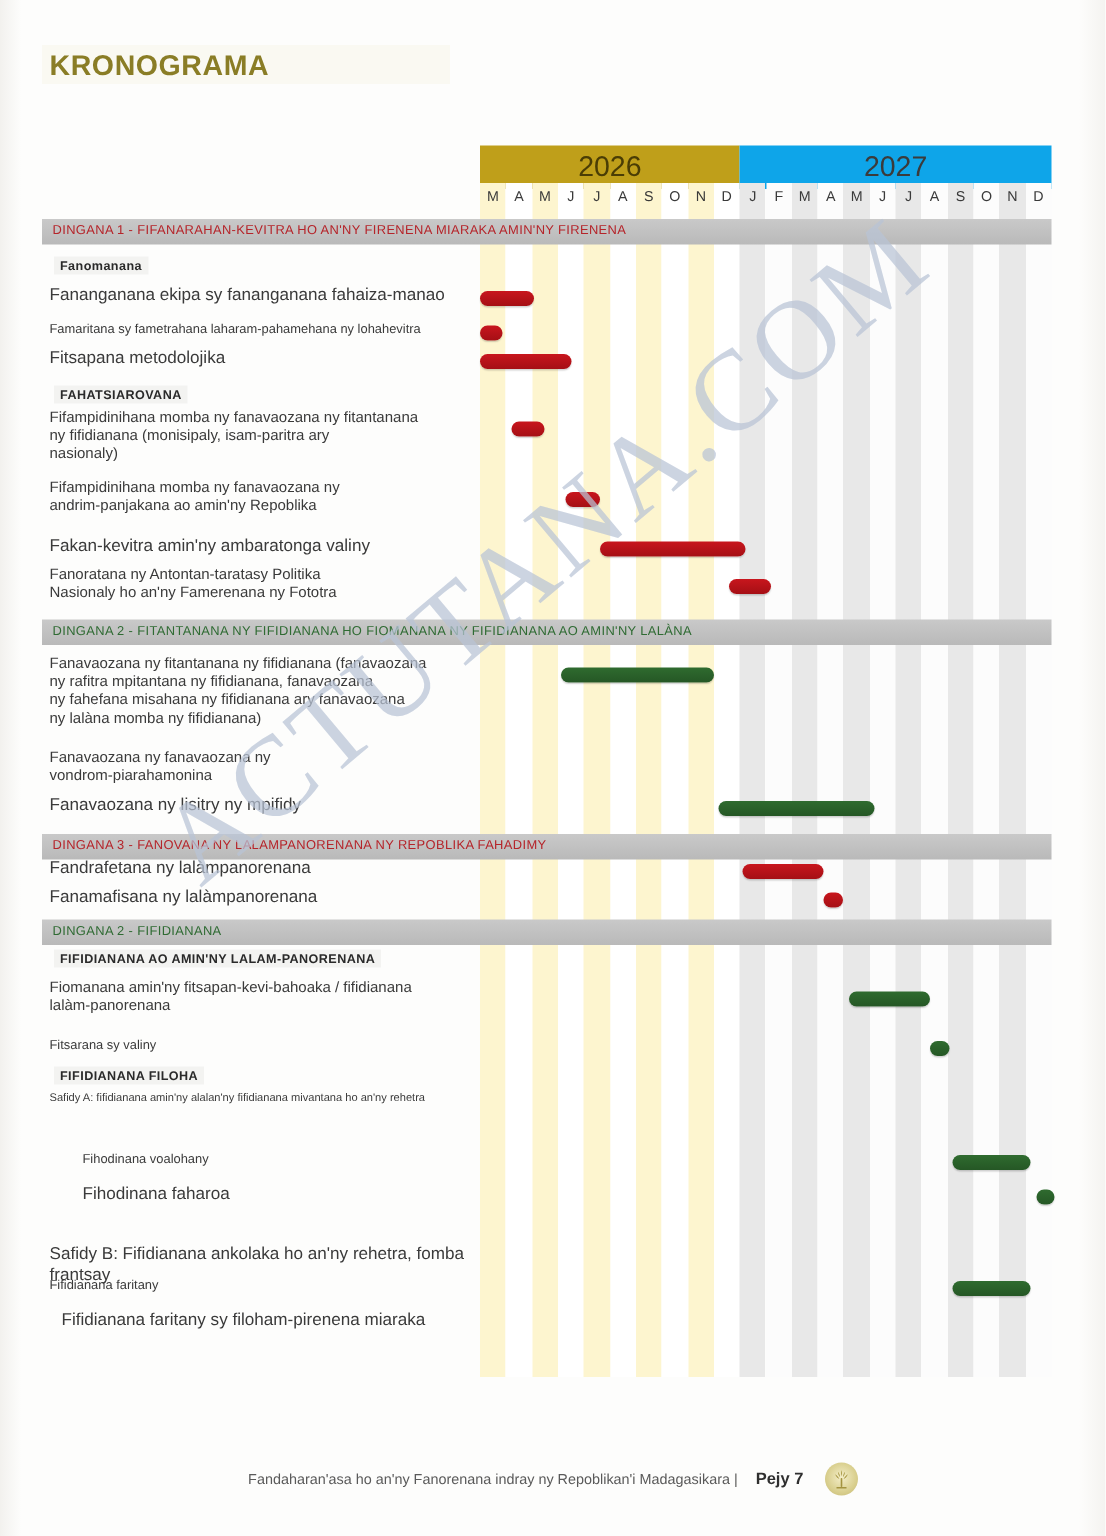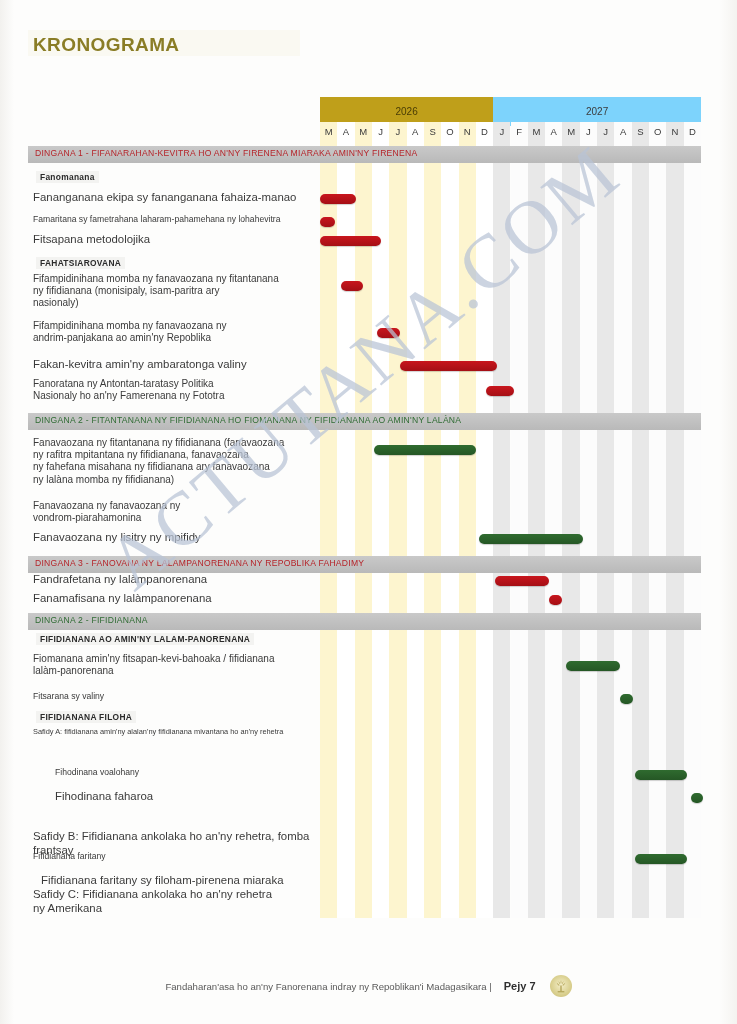--- a/index.html
+++ b/index.html
@@ -51,24 +51,24 @@
   .col.y27-odd { background:#e8e8e8; }
   .col.y27-even{ background:#fcfcfc; }
 
   
   #year-row{
     position:absolute; left:320px; top:97px; height:25px; width:381px;
   }
   .year-cell{
     position:absolute; top:0; height:29px;
     display:flex; align-items:center; justify-content:center;
-    font-size:10px; color:#3b3b3b;
+    font-size:19px; color:#3b3b3b;
   }
   #year-2026{ background:#bf9f1a; color:#4a3d05; }
-  #year-2027{ background:#7dd3fc; color:#3b3b3b; }
+  #year-2027{ background:#0ea5e9; color:#3b3b3b; }
 
   #month-row{
     position:absolute; left:320px; top:122px; height:18px; width:381px;
   }
   .month-cell{
     position:absolute; top:0; height:18px;
     display:flex; align-items:center; justify-content:center;
     font-size:9.5px; color:#3a3a3a;
   }
   .month-cell.y26-odd { background:#fdf5cf; }
@@ -266,22 +266,20 @@
       <div class="sublabel" style="left: 36px; top: 711px;">FIFIDIANANA FILOHA</div>
       <div class="task small" style="left: 33px; top: 727px; max-width: 280px; font-size: 7.4px;">Safidy A: fifidianana amin'ny alalan'ny fifidianana mivantana ho an'ny rehetra</div>
       <div class="task small" style="left: 55px; top: 767px; max-width: 280px;">Fihodinana voalohany</div>
       <div class="bar green" style="left: 635.191px; width: 51.9545px; top: 770px;"></div>
       <div class="task big" style="left: 55px; top: 790px; max-width: 280px;">Fihodinana faharoa</div>
       <div class="bar green" style="left: 690.609px; width: 12px; top: 793px;"></div>
       <div class="task big" style="left: 33px; top: 830px; max-width: 280px;">Safidy B: Fifidianana ankolaka ho an'ny rehetra, fomba
 frantsay</div>
       <div class="task small" style="left: 33px; top: 851px; max-width: 280px;">Fifidianana faritany</div>
       <div class="bar green" style="left: 635.191px; width: 51.9545px; top: 854px;"></div>
-      <div class="task big" style="left: 33px; top: 888px; max-width: 280px;">Safidy C: Fifidianana ankolaka ho an'ny rehetra
-ny Amerikana</div>
       <div class="task big" style="left: 41px; top: 874px; max-width: 280px;">Fifidianana faritany sy filoham-pirenena miaraka</div>
     </div>
 
   <div id="watermark">ACTUTANA.COM</div>
 
   <div id="footer">
     <span id="footer-text">Fandaharan'asa ho an'ny Fanorenana indray ny Repoblikan'i Madagasikara |</span>
     <span id="footer-page">Pejy 7</span>
     <span id="seal">
       <svg viewBox="0 0 24 24" aria-hidden="true">

